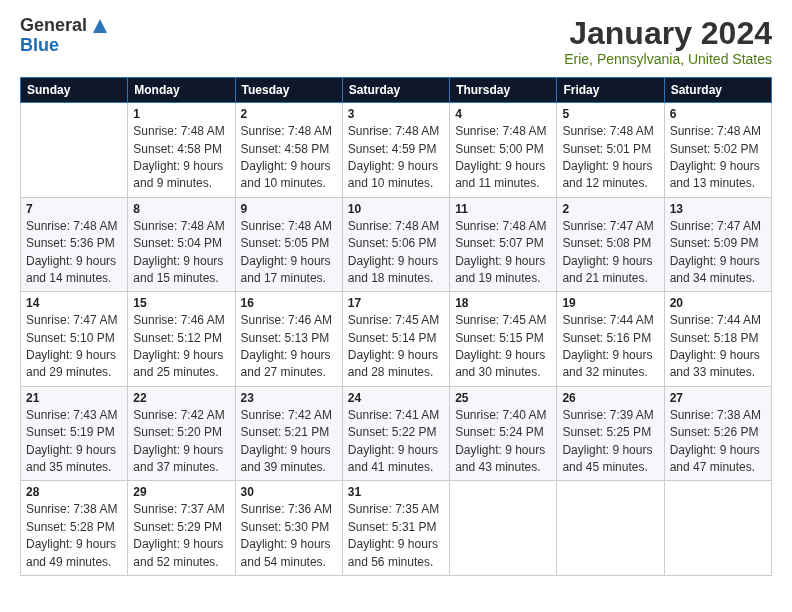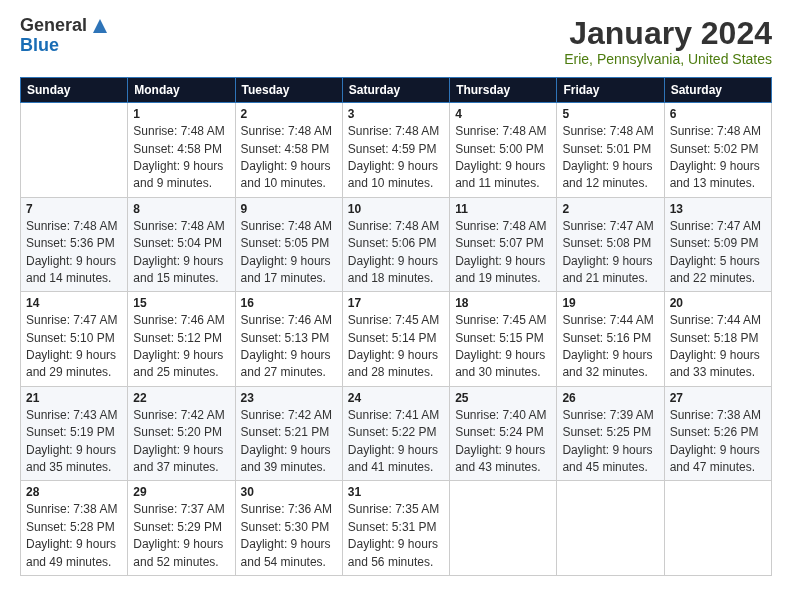--- a/index.html
+++ b/index.html
@@ -181,21 +181,21 @@
           <td>
             <div class="day-number">11</div>
             <div class="day-info"><span>Sunrise: 7:48 AM</span><br><span>Sunset: 5:07 PM</span><br><span>Daylight: 9 hours and 19 minutes.</span></div>
           </td>
           <td>
             <div class="day-number">2</div>
             <div class="day-info"><span>Sunrise: 7:47 AM</span><br><span>Sunset: 5:08 PM</span><br><span>Daylight: 9 hours and 21 minutes.</span></div>
           </td>
           <td>
             <div class="day-number">13</div>
-            <div class="day-info"><span>Sunrise: 7:47 AM</span><br><span>Sunset: 5:09 PM</span><br><span>Daylight: 5 hours and 22 minutes.</span></div>
+            <div class="day-info"><span>Sunrise: 7:47 AM</span><br><span>Sunset: 5:09 PM</span><br><span>Daylight: 9 hours and 34 minutes.</span></div>
           </td>
         </tr>
         <tr>
           <td>
             <div class="day-number">14</div>
             <div class="day-info"><span>Sunrise: 7:47 AM</span><br><span>Sunset: 5:10 PM</span><br><span>Daylight: 9 hours and 29 minutes.</span></div>
           </td>
           <td>
             <div class="day-number">15</div>
             <div class="day-info"><span>Sunrise: 7:46 AM</span><br><span>Sunset: 5:12 PM</span><br><span>Daylight: 9 hours and 25 minutes.</span></div>

